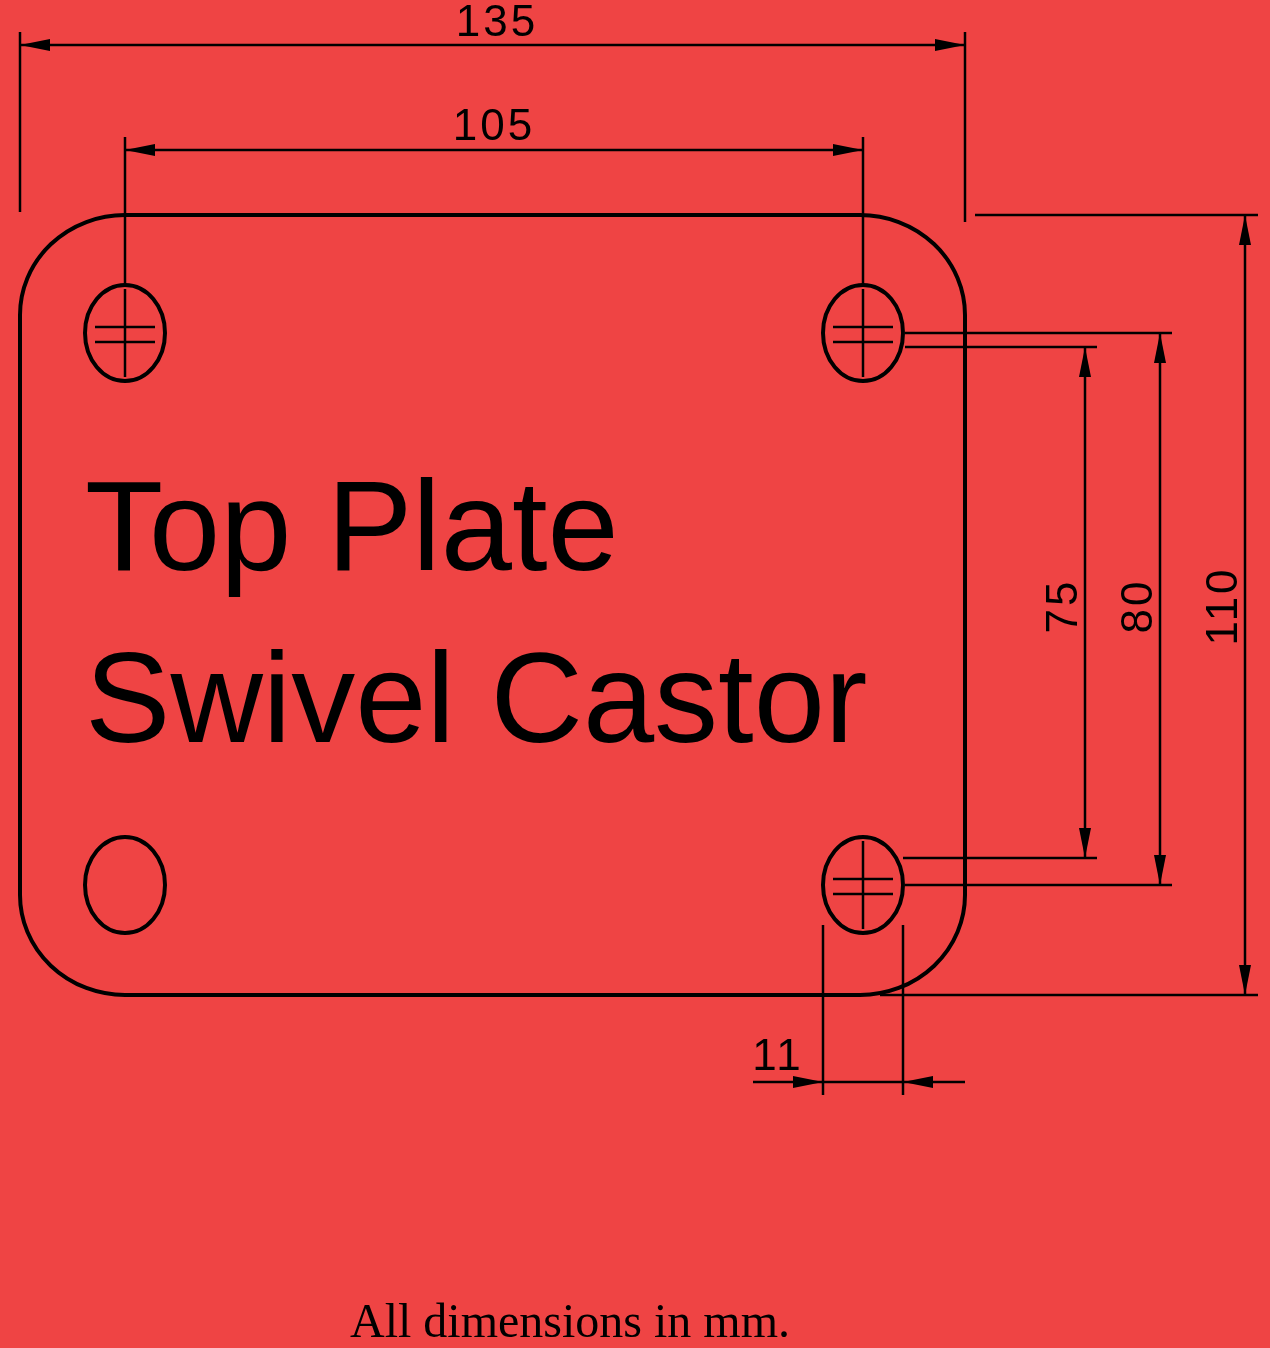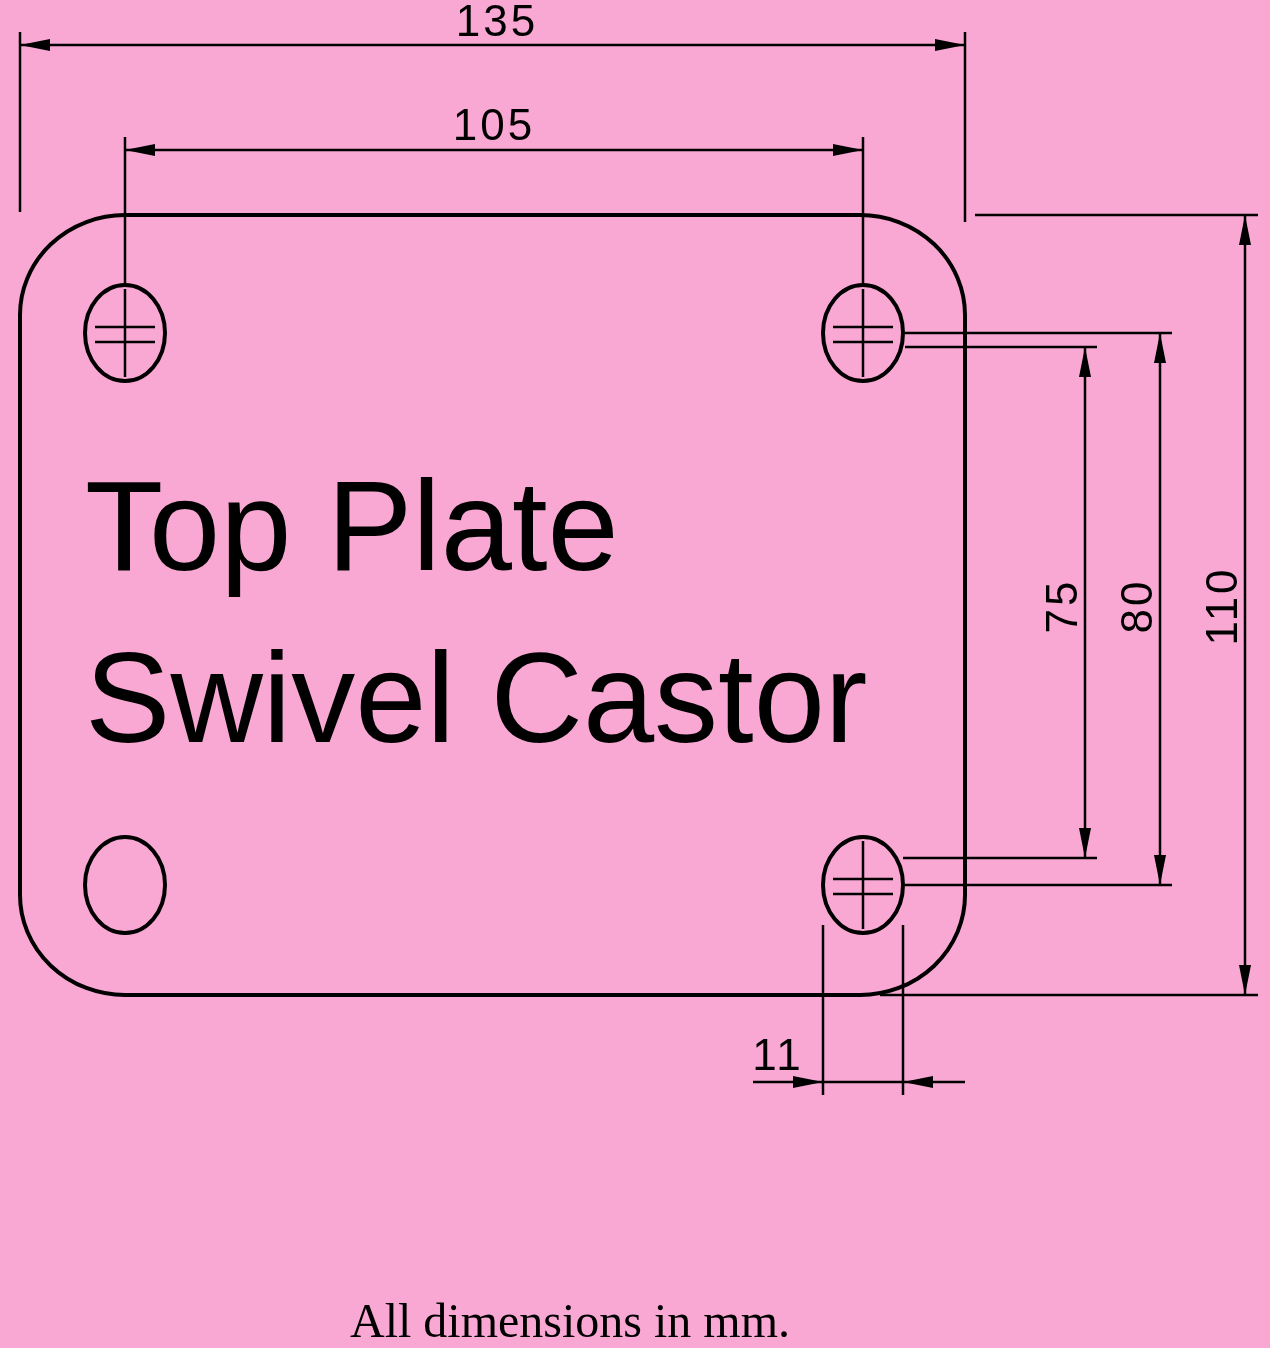--- a/index.html
+++ b/index.html
@@ -4,21 +4,21 @@
 <style>
   html, body {
     margin: 0;
     padding: 0;
     background: #ffffff;
   }
   .canvas {
     position: relative;
     width: 1270px;
     height: 1348px;
-    background: #f9a8d4;
+    background: #ef4444;
     overflow: hidden;
   }
   svg { display: block; }
   .outline {
     fill: none;
     stroke: #000000;
     stroke-width: 4;
   }
   .centerline, .dimline, .extline {
     fill: none;

